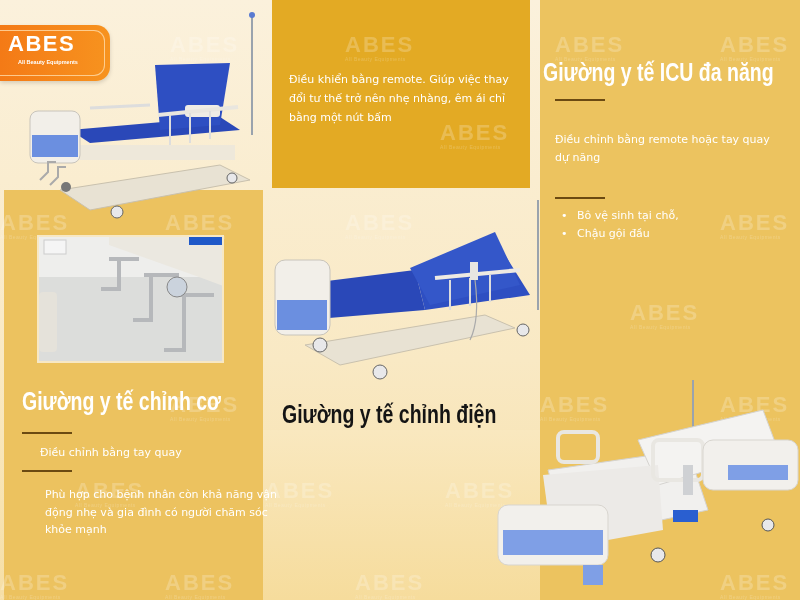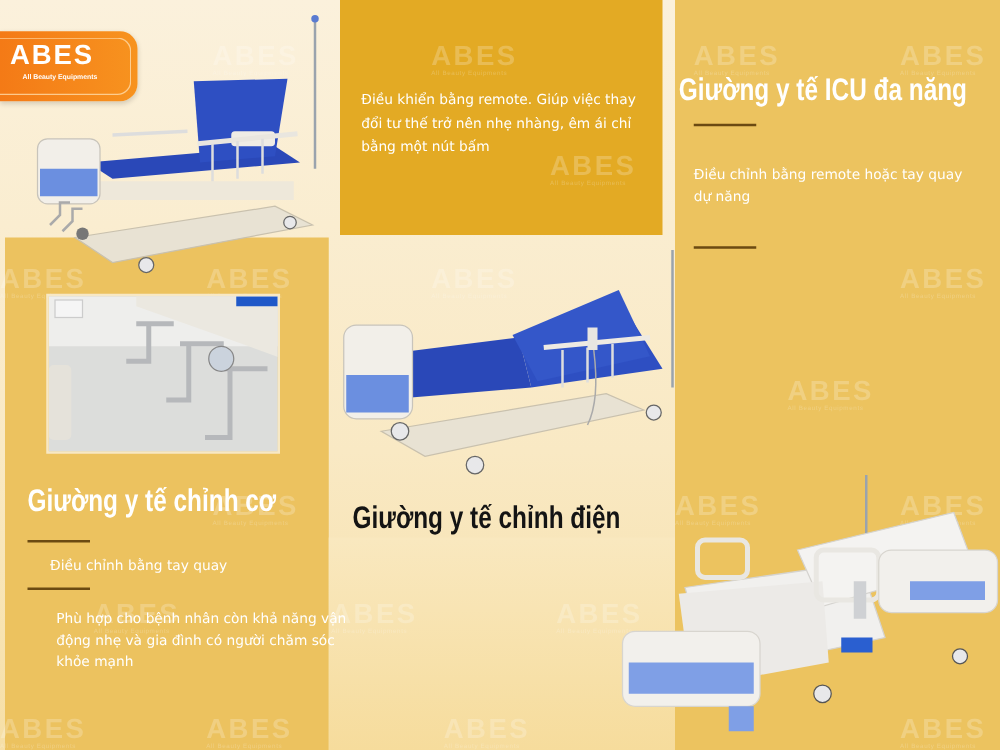--- a/index.html
+++ b/index.html
@@ -109,20 +109,22 @@
 </svg>
 
 <div class="text" style="left:289px;top:70px;width:220px;">Điều khiển bằng remote. Giúp việc thay đổi tư thế trở nên nhẹ nhàng, êm ái chỉ bằng một nút bấm</div>
 
 <div class="title title-white" style="left:543px;top:58px;">Giường y tế ICU đa năng</div>
 <div class="rule" style="left:555px;top:99px;"></div>
 <div class="text text-sm" style="left:555px;top:131px;width:230px;">Điều chỉnh bằng remote hoặc tay quay dự năng</div>
 <div class="rule" style="left:555px;top:197px;"></div>
 <div class="text text-sm" style="left:555px;top:207px;width:230px;">
   <ul class="bullets">
+    <li>Bô vệ sinh tại chỗ,</li>
+    <li>Chậu gội đầu</li>
   </ul>
 </div>
 
 <div class="photo crank-photo">
   <svg width="187" height="128" viewBox="0 0 187 128">
     <rect x="0" y="0" width="187" height="128" fill="#dcdddb"></rect>
     <rect x="0" y="0" width="187" height="40" fill="#eeeeec"></rect>
     <rect x="5" y="3" width="22" height="14" fill="#f5f5f5" stroke="#ccc"></rect>
     <polygon points="70,0 187,0 187,50 160,40 70,8" fill="#ebe8e0"></polygon>
     <rect x="150" y="0" width="37" height="8" fill="#1f58c8"></rect>

